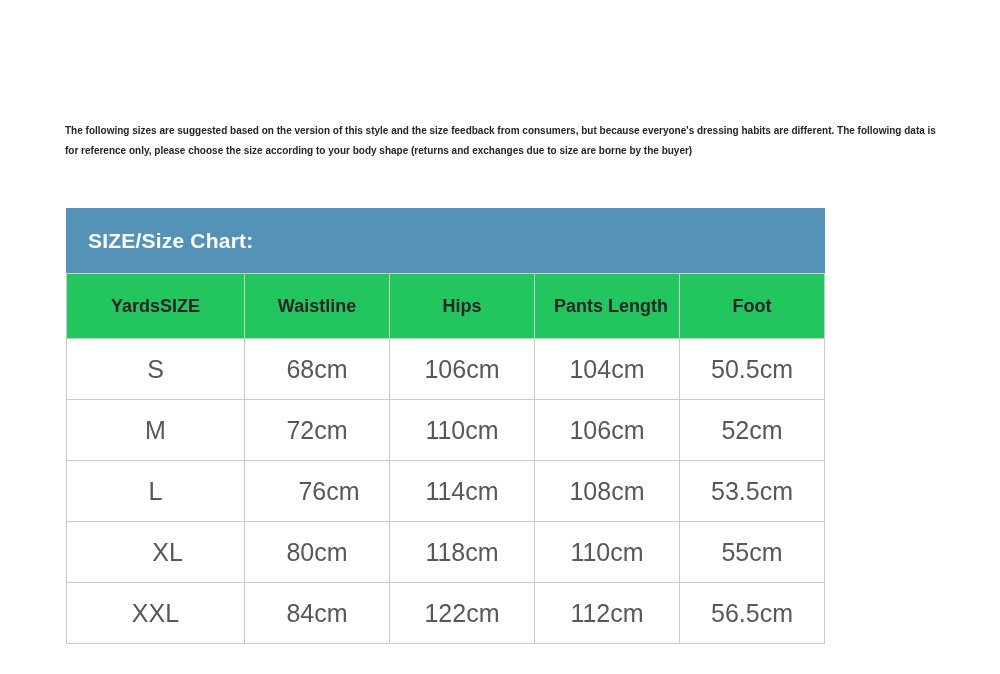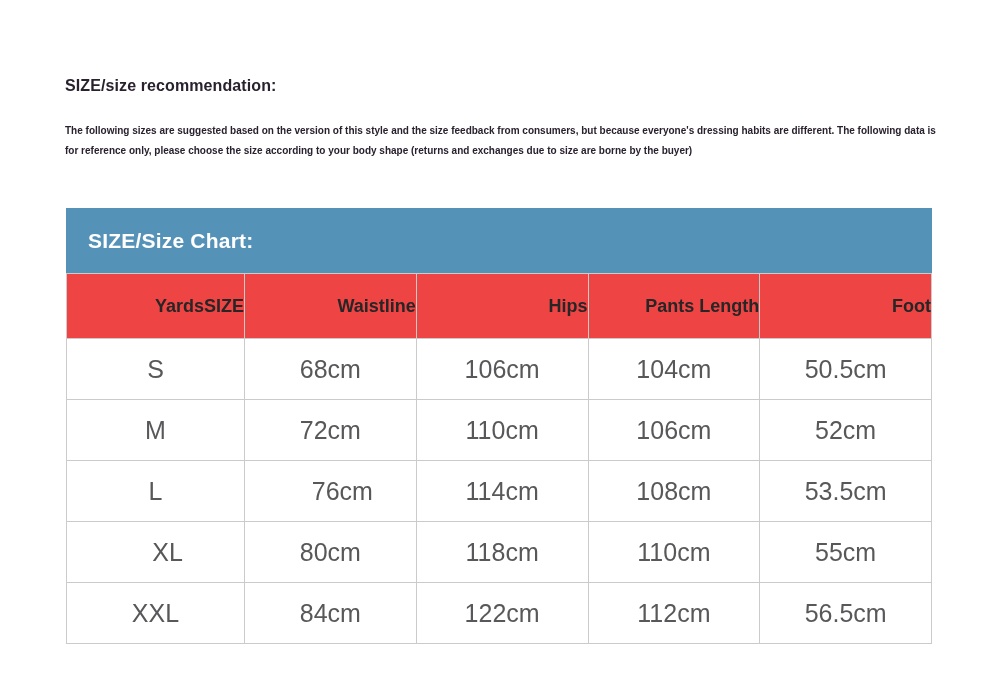--- a/index.html
+++ b/index.html
@@ -27,21 +27,21 @@
     width: 885px;
     font-size: 10px;
     line-height: 19.5px;
     font-weight: bold;
     color: #29212e;
   }
   .chart {
     position: absolute;
     left: 66px;
     top: 208px;
-    width: 866px;
+    width: 759px;
   }
   .chart-title-bar {
     height: 65px;
     display: flex;
     align-items: center;
     padding-left: 22px;
     box-sizing: border-box;
     background: #5592b8; 
   }
   .chart-title-text {
@@ -55,41 +55,40 @@
     border-collapse: collapse;
     table-layout: fixed;
   }
   table.size-table col.first { width: 178px; }
   table.size-table th {
     height: 64px;
     border: 1px solid #cbcbcb;
     font-size: 18px;
     font-weight: bold;
     color: #262626;
-    text-align: right;
-    background: #ef4444;
+    text-align: center;
+    background: #22c55e;
     padding: 0;
   }
   table.size-table td {
     height: 60px;
     border: 1px solid #cbcbcb;
     font-size: 25px;
     font-weight: normal;
     color: #58585a;
     text-align: center;
     background: #ffffff;
     padding: 0;
   }
 </style>
 </head>
 <body>
 
 <div class="canvas">
 
-  <div class="heading">SIZE/size recommendation:</div>
 
   <div class="desc">The following sizes are suggested based on the version of this style and the size feedback from consumers, but because everyone's dressing habits are different. The following data is for reference only, please choose the size according to your body shape (returns and exchanges due to size are borne by the buyer)</div>
 
   <div class="chart">
 
     <div class="chart-title-bar" style="background: rgb(85, 146, 184);">
       <span class="chart-title-text">SIZE/Size Chart:</span>
     </div>
 
     <table class="size-table">

